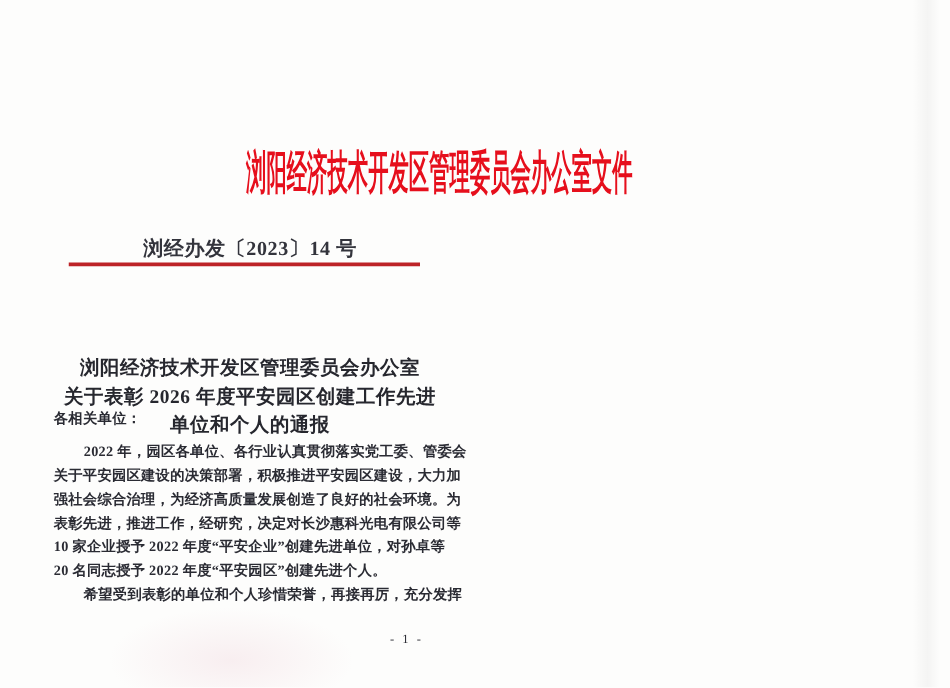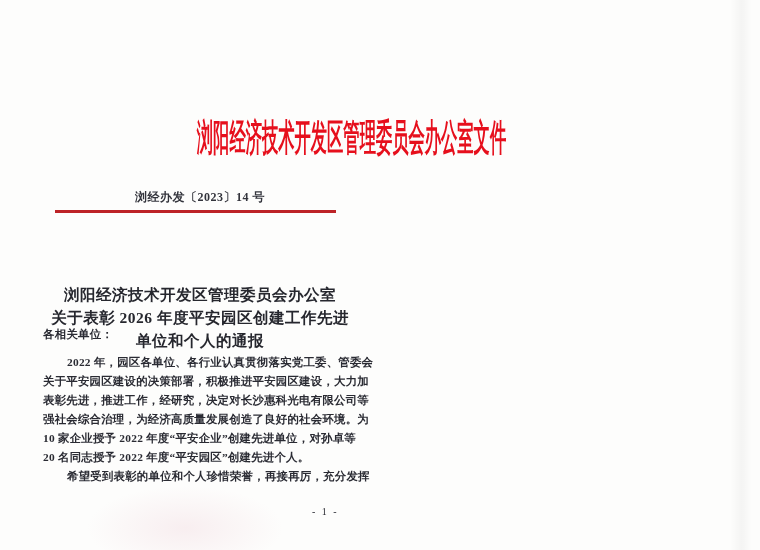--- a/index.html
+++ b/index.html
@@ -17,21 +17,21 @@
   .page{position:absolute;top:0;bottom:0;}
   .page1{left:0;width:400px;}
   .page2{left:390px;width:370px;}
 
   .red-head{position:absolute;left:0;top:113px;width:400px;text-align:center;white-space:nowrap;}
   .red-head span{
     display:inline-block;font-size:37px;font-weight:bold;color:#e60f1c;
     transform:scaleX(.44);transform-origin:50% 50%;letter-spacing:0;
   }
   .doc-no{position:absolute;left:0;top:189px;width:400px;text-align:center;
-    font-size:12px;font-weight:bold;color:#33343c;letter-spacing:.5px;}
+    font-size:16px;font-weight:bold;color:#33343c;letter-spacing:.5px;}
   .red-rule{position:absolute;left:55px;top:210px;width:281px;height:2.5px;background:#bd2327;}
 
   .title{position:absolute;left:0;top:243px;width:400px;text-align:center;
     font-size:15.5px;font-weight:bold;line-height:23px;color:#26272e;letter-spacing:.5px;margin-top:40px;}
 
   .salutation{position:absolute;left:43px;top:327px;font-size:11.4px;font-weight:bold;letter-spacing:.3px;}
 
   .bodytext{position:absolute;font-size:11.4px;font-weight:600;letter-spacing:.25px;color:#2a2b33;}
   .bodytext .ln{white-space:nowrap;}
   .b1{left:43px;top:353px;width:320px;}
@@ -57,22 +57,22 @@
     <div>浏阳经济技术开发区管理委员会办公室</div>
     <div>关于表彰 2026 年度平安园区创建工作先进</div>
     <div>单位和个人的通报</div>
   </div>
 
   <div class="salutation">各相关单位：</div>
 
   <div class="bodytext b1">
     <div class="ln indent">2022 年，园区各单位、各行业认真贯彻落实党工委、管委会</div>
     <div class="ln">关于平安园区建设的决策部署，积极推进平安园区建设，大力加</div>
+    <div class="ln">强社会综合治理，为经济高质量发展创造了良好的社会环境。为</div>
     <div class="ln">表彰先进，推进工作，经研究，决定对长沙惠科光电有限公司等</div>
-    <div class="ln">强社会综合治理，为经济高质量发展创造了良好的社会环境。为</div>
     <div class="ln">10 家企业授予 2022 年度“平安企业”创建先进单位，对孙卓等</div>
     <div class="ln">20 名同志授予 2022 年度“平安园区”创建先进个人。</div>
     <div class="ln indent">希望受到表彰的单位和个人珍惜荣誉，再接再厉，充分发挥</div>
   </div>
 
   <div class="pageno pn1">- 1 -</div>
 </section>
 
 <section class="page page2">
   

